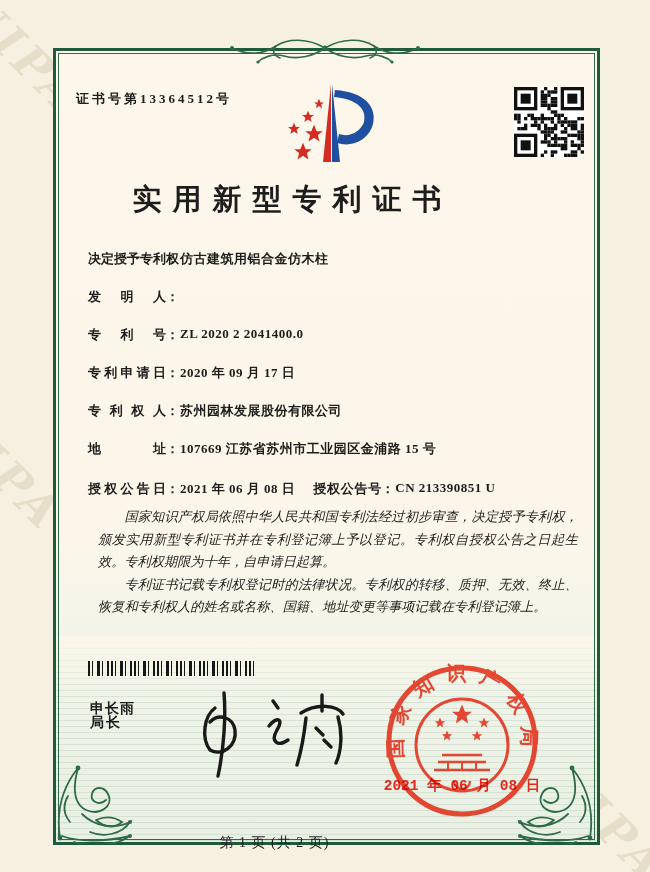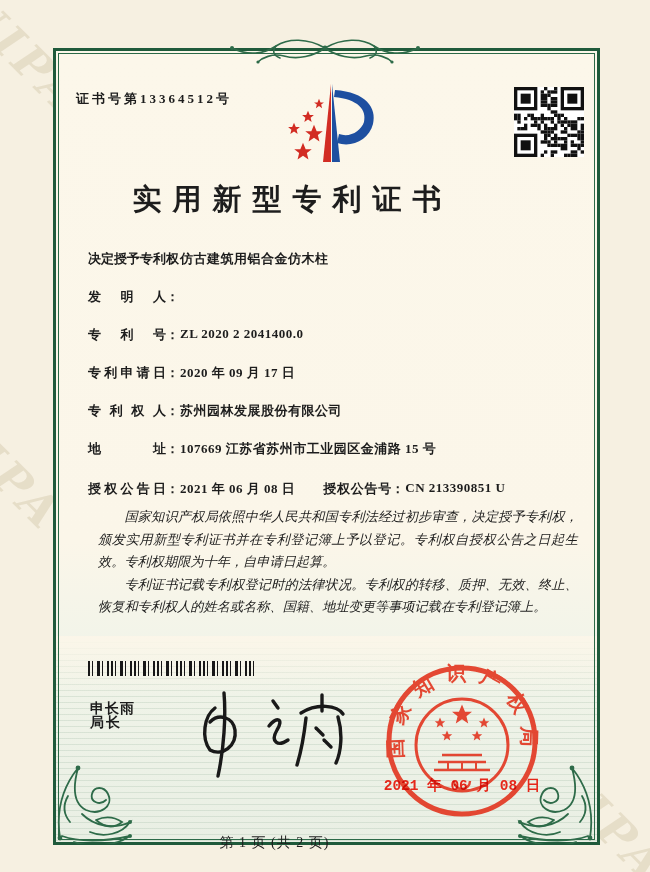--- a/index.html
+++ b/index.html
@@ -31,21 +31,21 @@
   .logo{position:absolute;left:282px;top:82px;width:98px;height:84px;}
   .qr{position:absolute;left:514px;top:87px;width:70px;height:70px;background:#fff;}
   .title{position:absolute;left:0;top:180px;width:574px;text-align:center;
          font-size:29px;font-weight:bold;letter-spacing:11px;text-indent:11px;}
 
   
   .row{position:absolute;left:88px;display:flex;font-size:13px;font-weight:600;white-space:nowrap;}
   .lbl{display:inline-block;width:78px;text-align:justify;text-align-last:justify;}
   .colon{display:inline-block;width:14px;}
   .val{letter-spacing:0.5px;}
-  .pair2{margin-left:28px;display:flex;}
+  .pair2{margin-left:18px;display:flex;}
 
   
   .paras{position:absolute;left:98px;top:506px;width:480px;font-size:13.2px;line-height:22.6px;
          font-style:italic;text-align:justify;}
   .paras p{margin:0;text-indent:2em;}
 
   
   .barcode{position:absolute;left:88px;top:661px;width:166px;height:15px;
     background:repeating-linear-gradient(90deg,
       #171717 0 2px,transparent 2px 4px,#171717 4px 5px,transparent 5px 9px,

